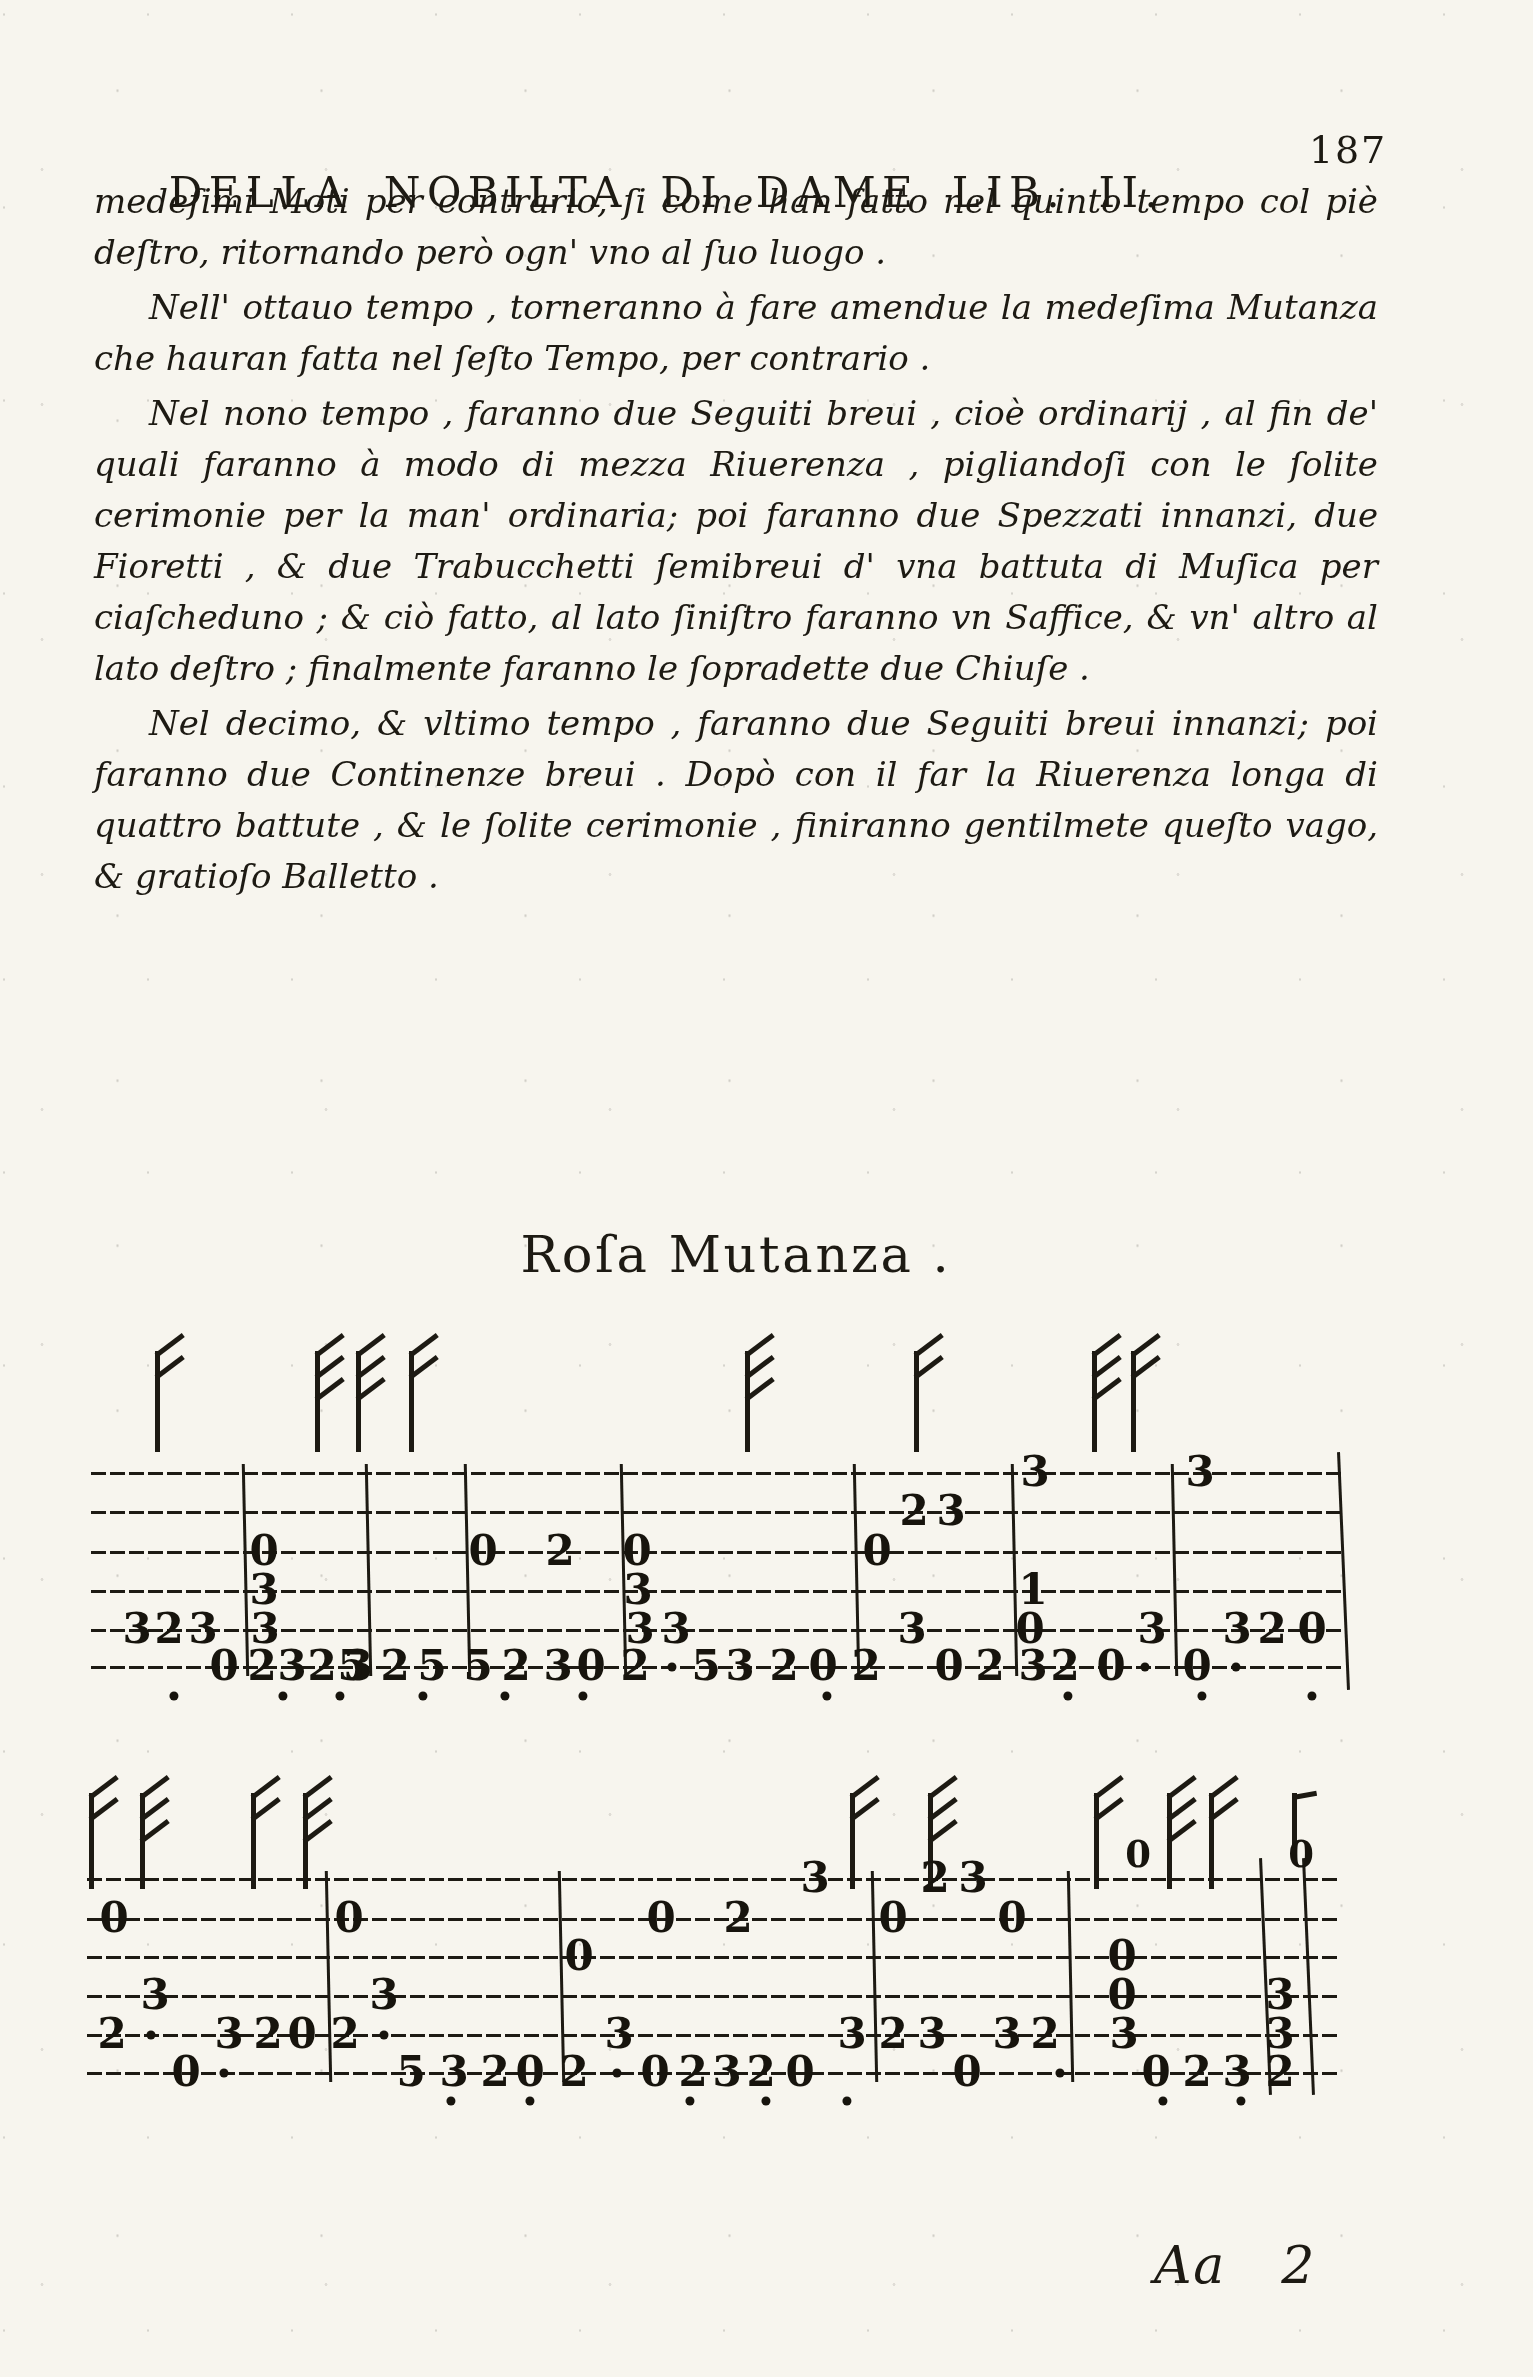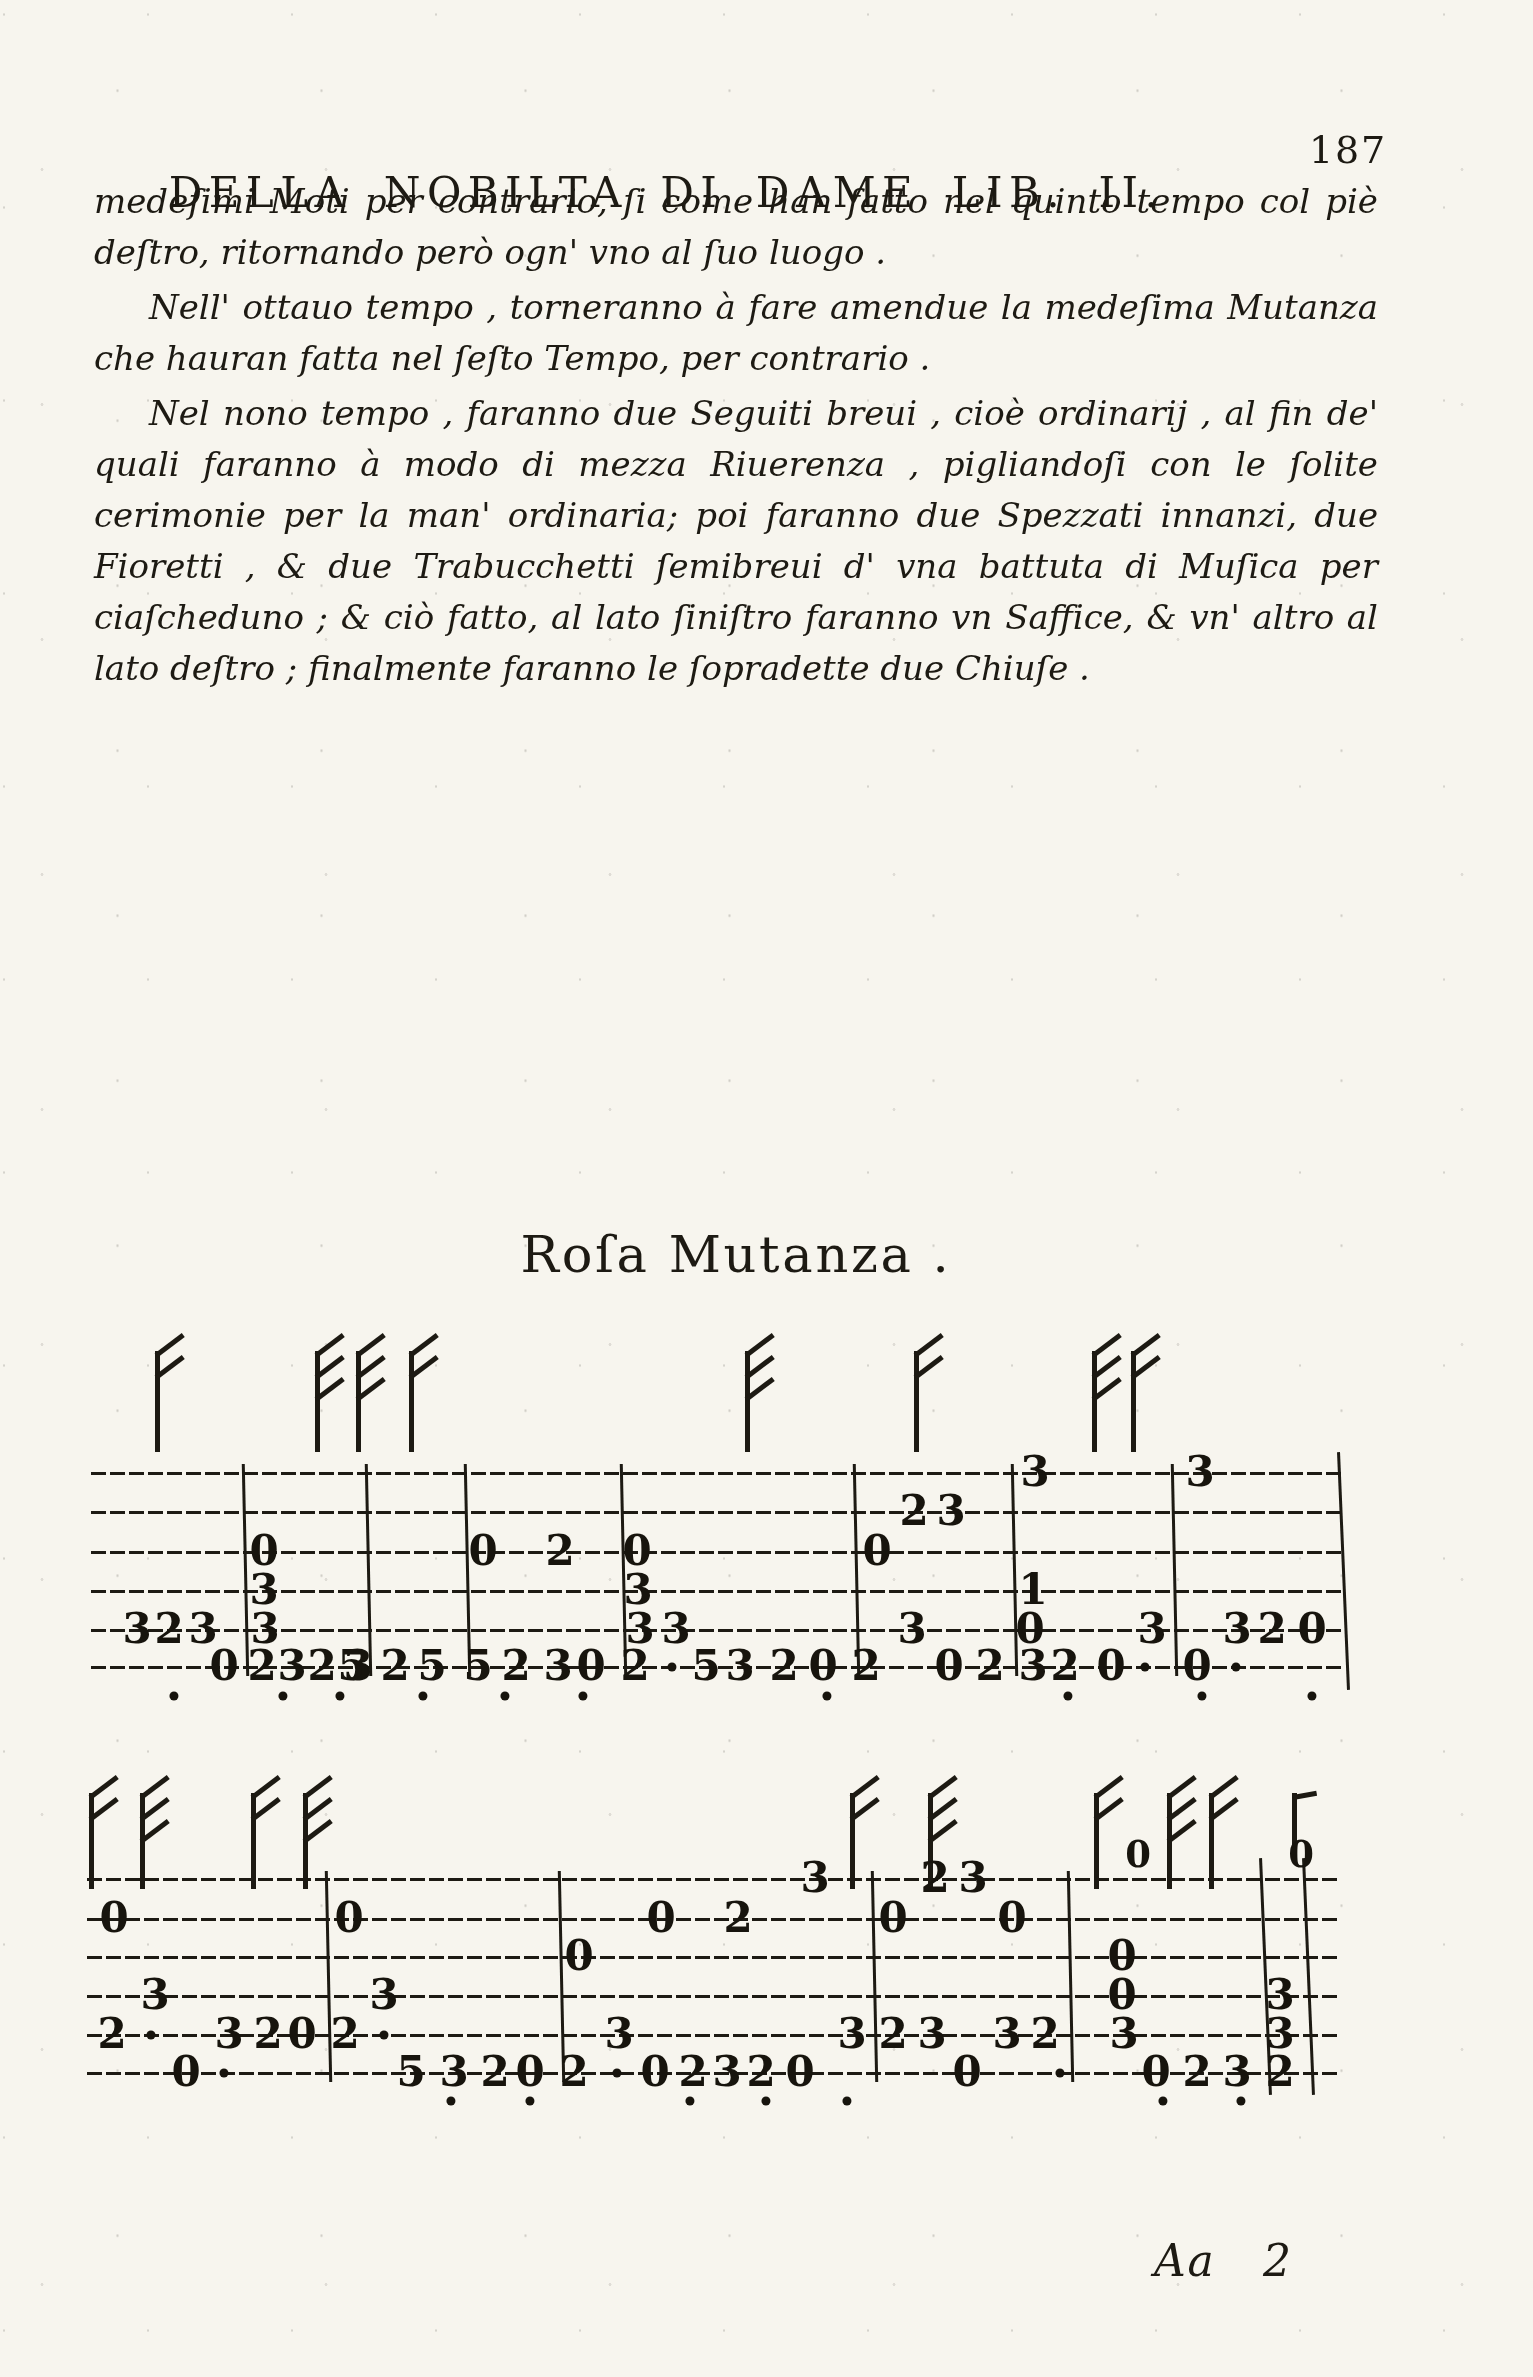--- a/index.html
+++ b/index.html
@@ -64,35 +64,36 @@
   .tabdot,.below-dot{
     position:absolute;width:9.1px;height:9.1px;border-radius:50%;
     background:#17140d;transform:translate(-50%,-50%);
   }
   .over-note{
     position:absolute;transform:translate(-50%,-50%);
     font-family:"DejaVu Serif",serif;font-weight:700;font-size:37px;color:#17140d;
   }
   .signature{
     position:absolute;top:2235px;left:1154px;
-    font-style:italic;font-size:44px;letter-spacing:1.8px;white-space:pre;
+    font-style:italic;font-size:52px;letter-spacing:1.8px;white-space:pre;
   }
 </style>
 </head>
 <body>
 
 <header class="header">
   <span class="header-title">DELLA NOBILTA DI DAME LIB. II.</span>
   <span class="page-number">187</span>
 </header>
 
 <main class="text-block">
   <p>medeſimi Moti per contrario, ſi come han fatto nel quinto tempo col piè deſtro, ritornando però ogn' vno al ſuo luogo .</p>
   <p class="indent">Nell' ottauo tempo , torneranno à fare amendue la medeſima Mutanza che hauran fatta nel ſeſto Tempo, per contrario .</p>
   <p class="indent">Nel nono tempo , faranno due Seguiti breui , cioè ordinarij , al fin de' quali faranno à modo di mezza Riuerenza , pigliandoſi con le ſolite cerimonie per la man' ordinaria; poi faranno due Spezzati innanzi, due Fioretti , &amp; due Trabucchetti ſemibreui d' vna battuta di Muſica per ciaſcheduno ; &amp; ciò fatto, al lato ſiniſtro faranno vn Saffice, &amp; vn' altro al lato deſtro ; finalmente faranno le ſopradette due Chiuſe .</p>
+  <p class="indent">Nel decimo, &amp; vltimo tempo , faranno due Seguiti breui innanzi; poi faranno due Continenze breui .  Dopò con il far la Riuerenza longa di quattro battute , &amp; le ſolite cerimonie , finiranno gentilmete queſto vago, &amp; gratioſo Balletto .</p>
 </main>
 
 <h2 class="piece-title">Roſa Mutanza .</h2>
 
 <section id="tab-layer">
     <div class="staff-line" style="left: 91px; top: 1472px; width: 1250px;"></div>
     <div class="staff-line" style="left: 91px; top: 1511px; width: 1250px;"></div>
     <div class="staff-line" style="left: 91px; top: 1551px; width: 1250px;"></div>
     <div class="staff-line" style="left: 91px; top: 1590px; width: 1250px;"></div>
     <div class="staff-line" style="left: 91px; top: 1629px; width: 1250px;"></div>

